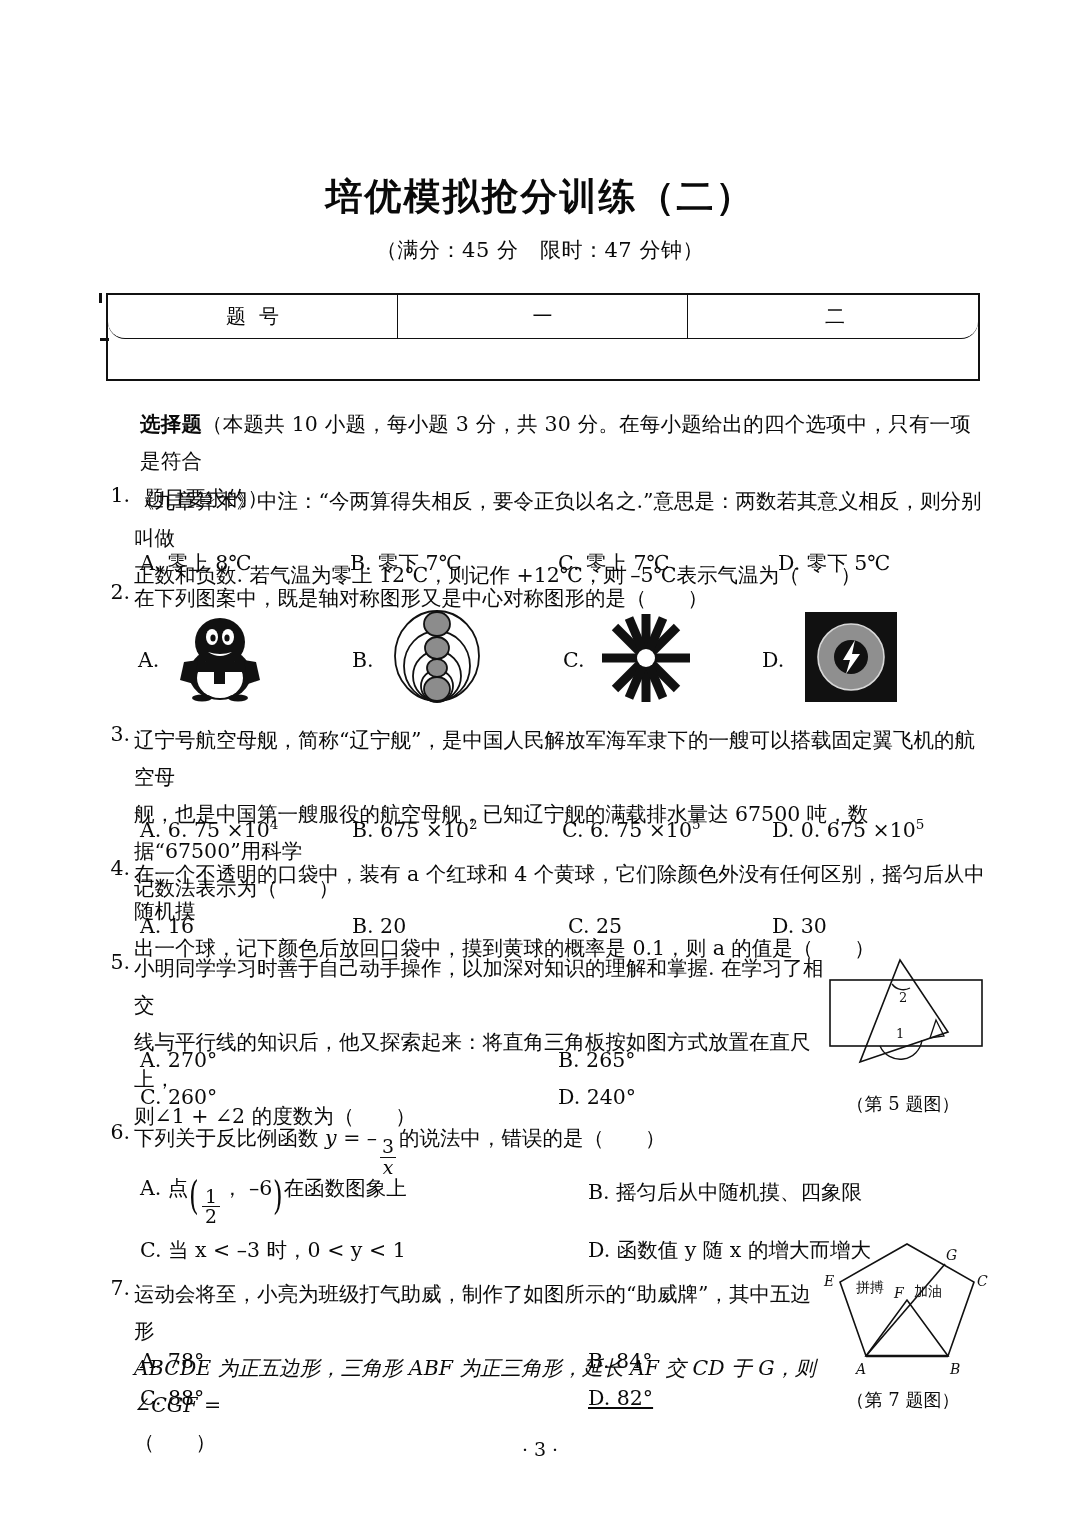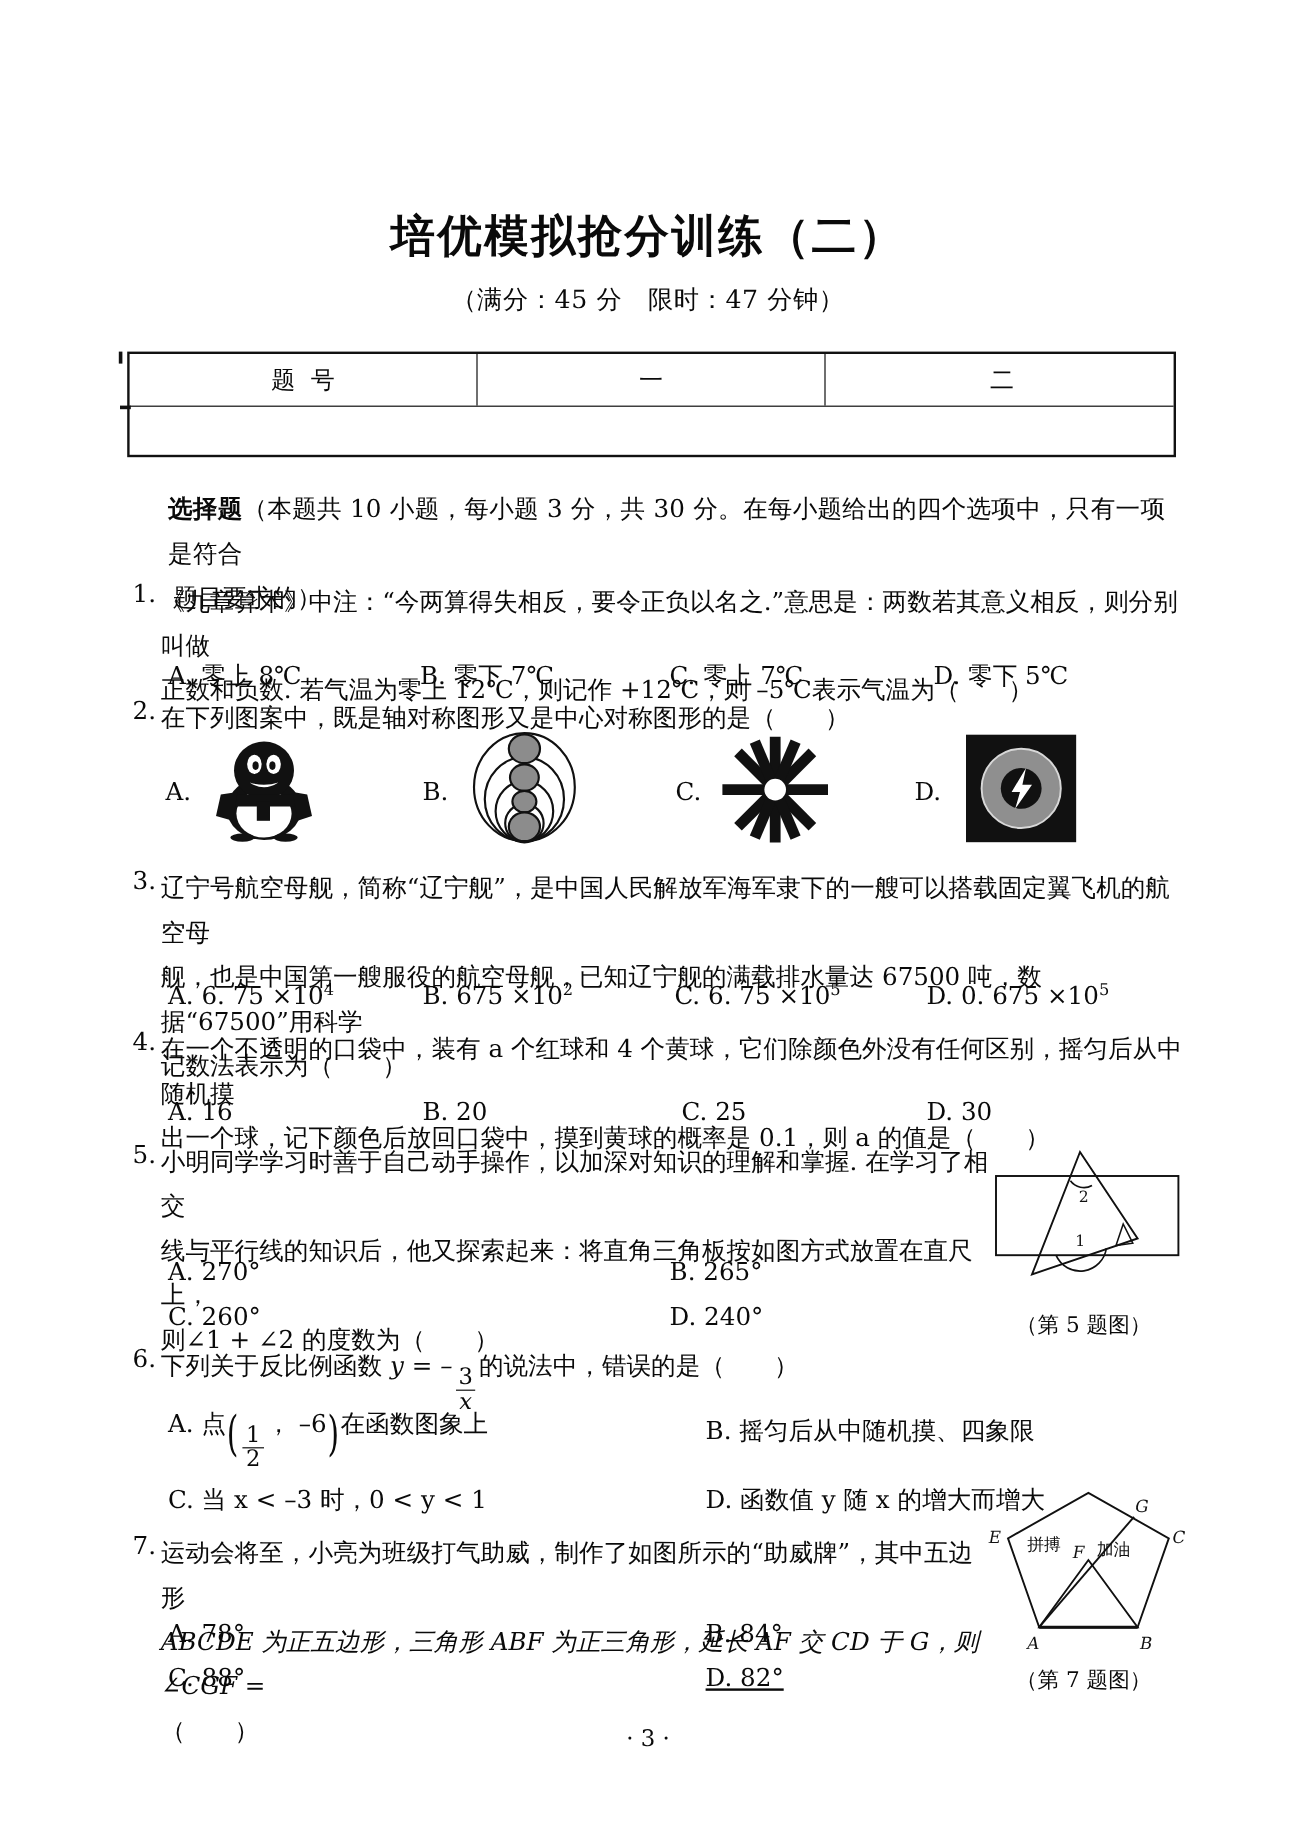--- a/index.html
+++ b/index.html
@@ -52,21 +52,21 @@
     border: 2.2px solid #111;
     box-sizing: border-box;
   }
   .score-row {
     position: absolute;
     left: 0;
     width: 100%;
     height: 44px;
     box-sizing: border-box;
   }
-  .score-row.r1 { top: 0; border-bottom: 1.6px solid #111; }
+  .score-row.r1 { top: 0; border-bottom: 1.6px solid #111; border-radius: 17px; }
   .score-row.r2 { top: 44px; }
   .cell {
     position: absolute;
     top: 0;
     height: 100%;
     display: flex;
     align-items: center;
     justify-content: center;
     font-size: 20px;
     box-sizing: border-box;

